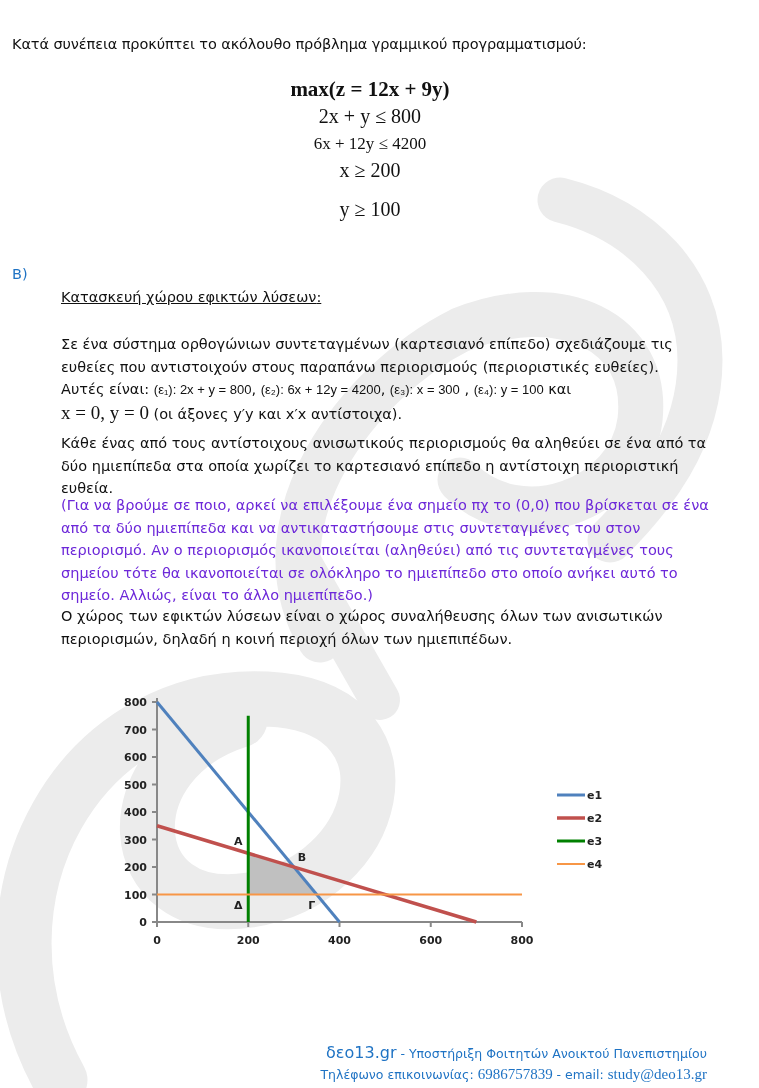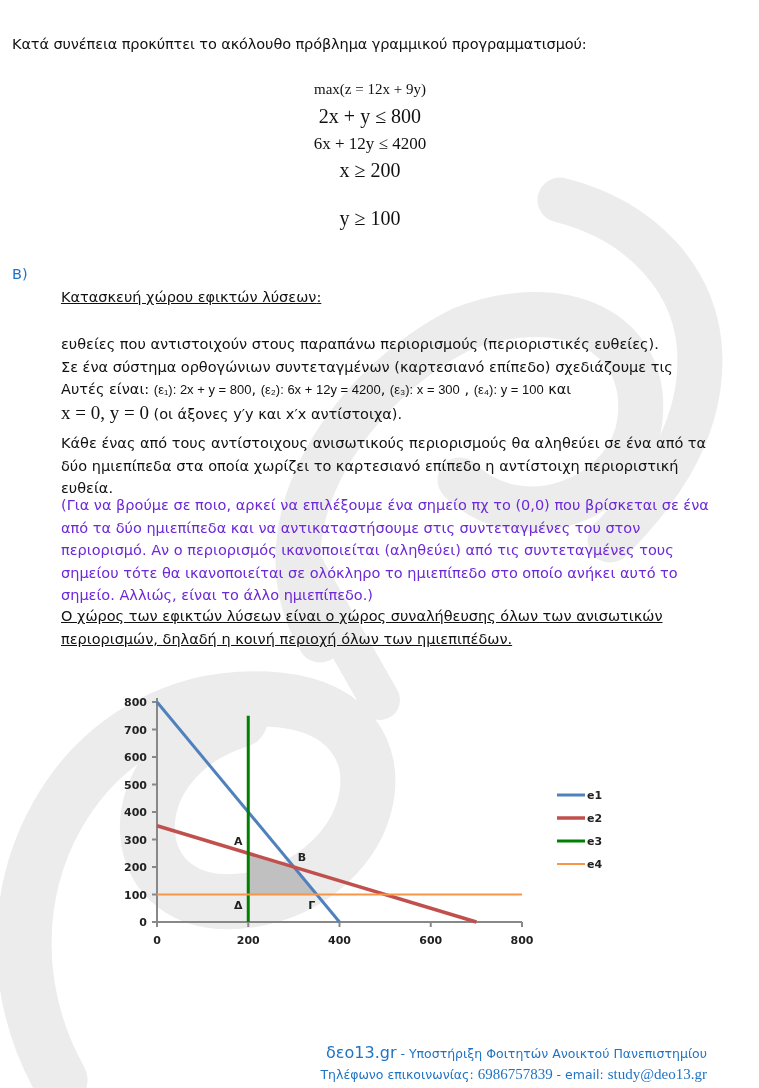--- a/index.html
+++ b/index.html
@@ -13,36 +13,36 @@
   }
   .content { position: absolute; left: 0; top: 0; width: 753px; height: 1088px; z-index: 1; }
   .intro {
     position: absolute; left: 12px; top: 36px; font-size: 14.5px; letter-spacing: -0.1px;
   }
   .lp {
     position: absolute; left: 250px; top: 76px; width: 240px; text-align: center;
     font-family: "Liberation Serif", serif; font-size: 20px;
   }
   .lp div { height: 27px; line-height: 27px; }
-  .lp .obj { font-size: 15px; }
+  .lp .obj { font-size: 21px; font-weight: bold; }
   .lp .c3 { font-size: 17px; }
   .section-label {
     position: absolute; left: 12px; top: 266px; font-size: 14.5px; color: #1f73c4;
   }
   .subhead {
     position: absolute; left: 61px; top: 289px; font-size: 14.5px; text-decoration: underline;
   }
   .subhead .colon { text-decoration: none; }
   .para {
     position: absolute; left: 61px; width: 660px; font-size: 14.5px; line-height: 22.5px;
   }
   .p1 { top: 333px; }
   .p2 { top: 426px; margin-top: 6px; }
   .p3 { top: 494px; color: #6d28d9; }
-  .p4 { top: 605px; text-decoration: underline; }
+  .p4 { top: 605px; }
   .math { font-family: Liberation Sans, sans-serif; font-size: 13px; }
   .math-big { font-family: "Liberation Serif", serif; font-size: 19px; }
   .chart-wrap { position: absolute; left: 100px; top: 690px; width: 520px; height: 270px; }
   .footer {
     position: absolute; right: 46px; top: 1043px; text-align: right; color: #1f73c4;
     font-size: 12.5px; line-height: 20px;
   }
   .footer .brand { font-size: 16px; }
   .footer .serif { font-family: "Liberation Serif", serif; font-size: 15px; }
 </style>
@@ -60,29 +60,29 @@
 
 <div class="content">
 
   <div class="intro">Κατά συνέπεια προκύπτει το ακόλουθο πρόβλημα γραμμικού προγραμματισμού:</div>
 
   <div class="lp">
     <div class="obj">max(z = 12x + 9y)</div>
     <div>2x + y ≤ 800</div>
     <div class="c3">6x + 12y ≤ 4200</div>
     <div>x ≥ 200</div>
-    <div style="margin-top:21px">y ≥ 100</div>
+    <div style="margin-top:12px">y ≥ 100</div>
   </div>
 
   <div class="section-label">Β)</div>
   <div class="subhead"><span>Κατασκευή χώρου εφικτών λύσεων</span><span class="colon">:</span></div>
 
   <div class="para p1">
+    <div>Σε ένα σύστημα ορθογώνιων συντεταγμένων (καρτεσιανό επίπεδο) σχεδιάζουμε τις</div>
     <div>ευθείες που αντιστοιχούν στους παραπάνω περιορισμούς (περιοριστικές ευθείες).</div>
-    <div>Σε ένα σύστημα ορθογώνιων συντεταγμένων (καρτεσιανό επίπεδο) σχεδιάζουμε τις</div>
     <div>
       <span>Αυτές είναι:</span>
       <span class="math">(ε₁): 2x + y = 800</span>,
       <span class="math">(ε₂): 6x + 12y = 4200</span>,
       <span class="math">(ε₃): x = 300</span> ,
       <span class="math">(ε₄): y = 100</span>
       <span>και</span>
     </div>
     <div>
       <span class="math-big">x = 0,  y = 0</span>

